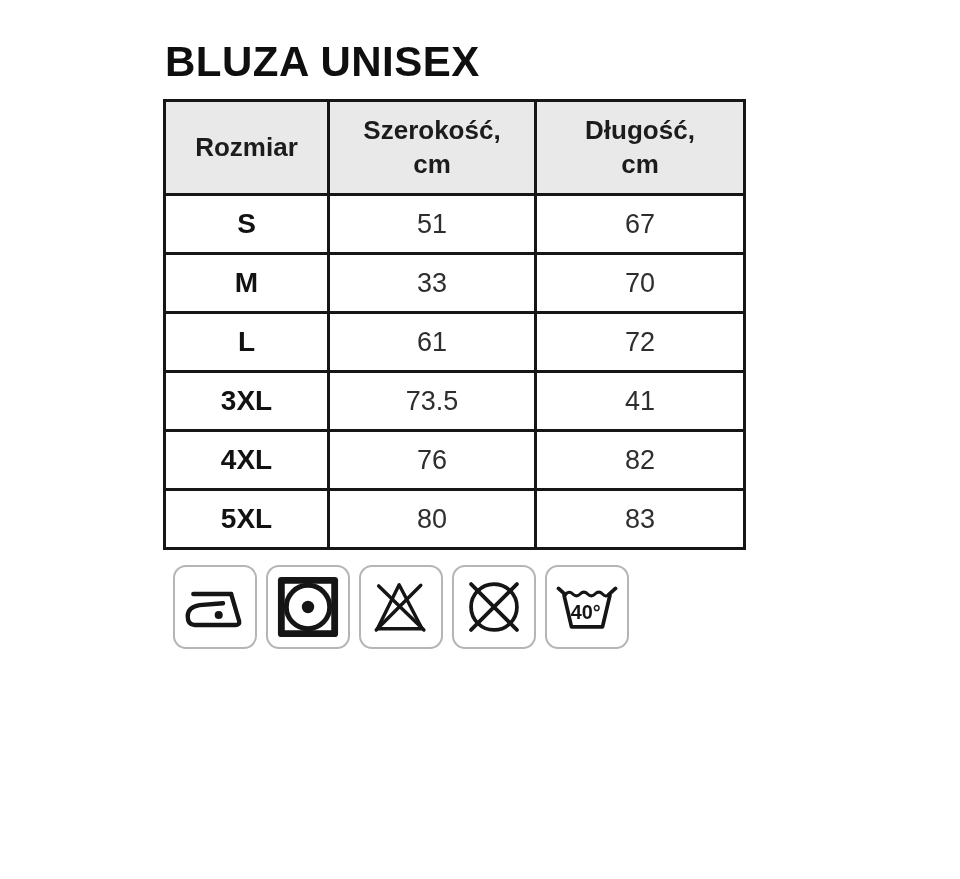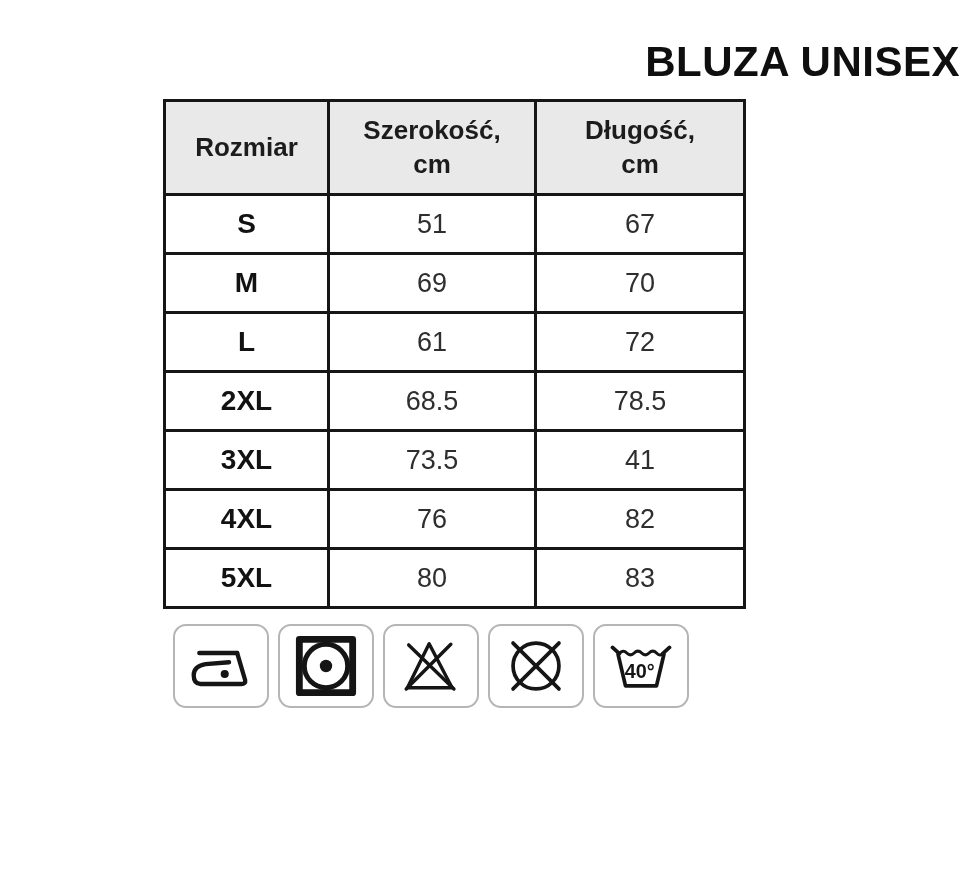--- a/index.html
+++ b/index.html
@@ -6,40 +6,40 @@
   body {
     width:960px; height:879px; background:#ffffff;
     font-family:"Liberation Sans", sans-serif;
     overflow:hidden;
   }
   .content { padding-top:38px; padding-left:163px; }
 
   .title {
     margin:0 0 13px 2px;
     font-size:42px; font-weight:700; color:#0f0f0f;
-    letter-spacing:0.5px; line-height:1.15;text-align:right;
+    letter-spacing:0.5px; line-height:1.15;
   }
 
   table.size-chart {
     border-collapse:collapse; table-layout:fixed; width:580px;
   }
   table.size-chart th, table.size-chart td {
     border:3px solid #161616; text-align:center; vertical-align:middle; padding:0;
   }
   thead th {
     background:#e9e9e9; height:91px;
     font-size:26px; font-weight:700; color:#1c1c1c; line-height:1.3;
   }
   tbody tr { height:59px; }
   tbody th.size-cell { font-size:28px; font-weight:700; color:#121212; }
   tbody td { font-size:27px; font-weight:400; color:#2e2e2e; }
 
   .care-row { display:flex; gap:9px; margin:15px 0 0 10px; }
   .care-box {
-    width:96px; height:84px; box-sizing:border-box;
+    width:84px; height:84px; box-sizing:border-box;
     border:2px solid #b5b5b5; border-radius:13px; background:#ffffff;
     display:flex; align-items:center; justify-content:center;
   }
   .care-box svg { width:62px; height:62px; display:block; }
   .stroke { fill:none; stroke:#151515; stroke-linecap:round; stroke-linejoin:round; }
   .fillblk { fill:#151515; stroke:none; }
 </style>
 </head>
 <body>
 
@@ -70,32 +70,27 @@
       </tr>
     </thead>
     <tbody>
       <tr>
         <th class="size-cell">S</th>
         <td>51</td>
         <td>67</td>
       </tr>
       <tr>
         <th class="size-cell">M</th>
-        <td>69</td>
+        <td>33</td>
         <td>70</td>
       </tr>
       <tr>
         <th class="size-cell">L</th>
         <td>61</td>
         <td>72</td>
-      </tr>
-      <tr>
-        <th class="size-cell">2XL</th>
-        <td>68.5</td>
-        <td>78.5</td>
       </tr>
       <tr>
         <th class="size-cell">3XL</th>
         <td>73.5</td>
         <td>41</td>
       </tr>
       <tr>
         <th class="size-cell">4XL</th>
         <td>76</td>
         <td>82</td>

